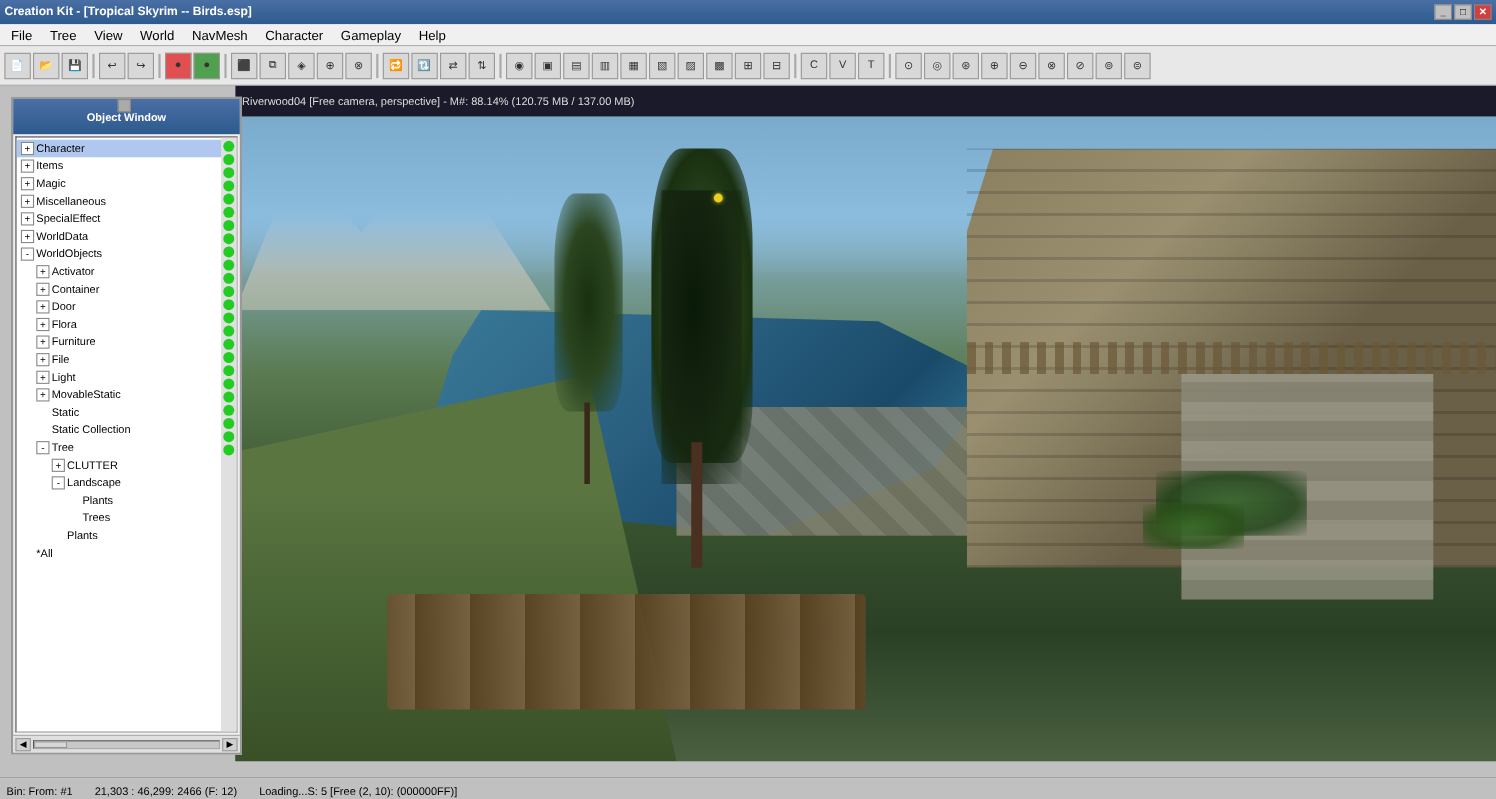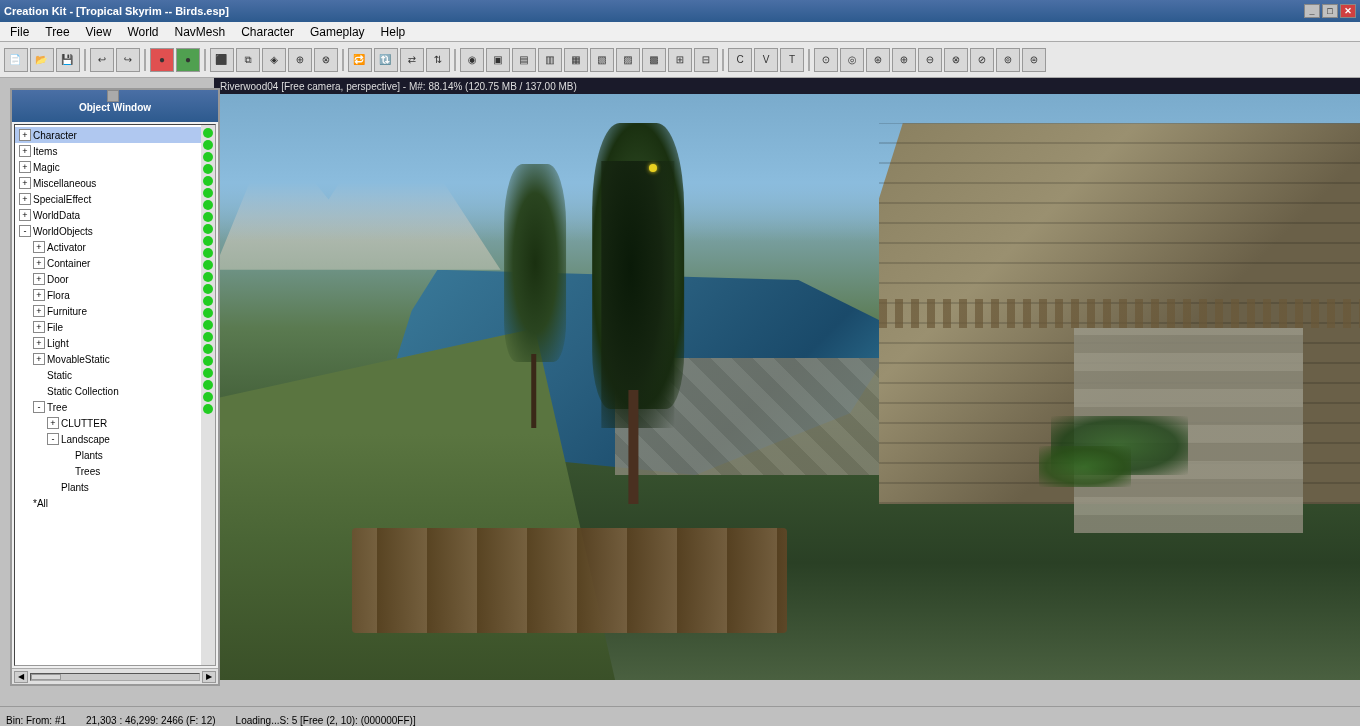--- a/index.html
+++ b/index.html
@@ -261,21 +261,21 @@
 
     
     #viewport {
       position: absolute;
       left: 214px;
       right: 0;
       top: 0;
       bottom: 20px;
     }
     #viewport-titlebar {
-      height: 16px;
+      height: 28px;
       background: #1a1a2a;
       color: #dddddd;
       font-size: 10px;
       display: flex;
       align-items: center;
       padding: 0 6px;
     }
     #viewport-canvas {
       width: 100%;
       height: calc(100% - 22px);

